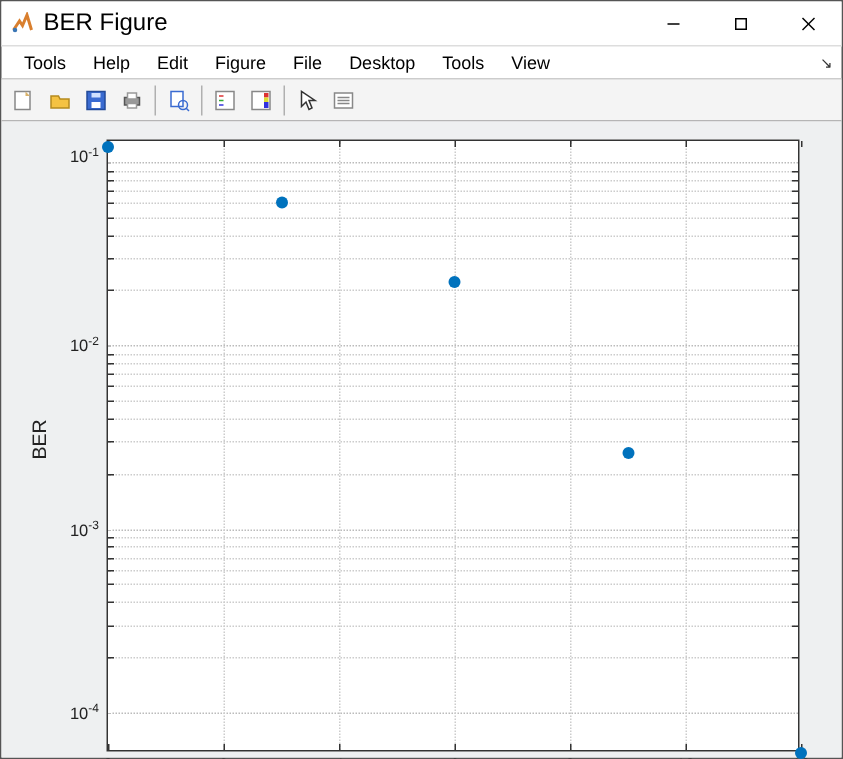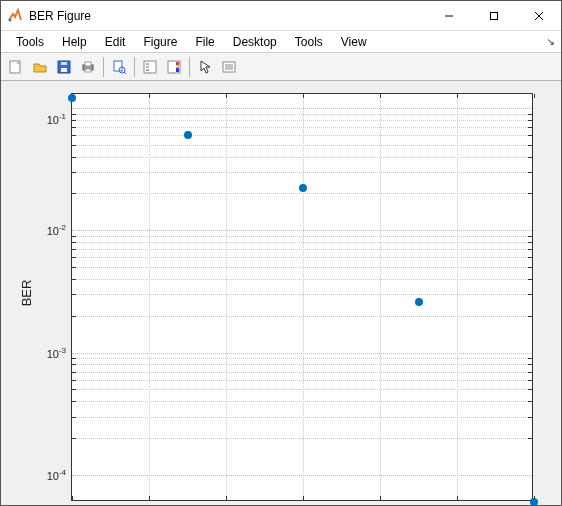--- a/index.html
+++ b/index.html
@@ -1,20 +1,20 @@
 <!DOCTYPE html>
 <html><head>
 <meta charset="utf-8">
 <style>
   * { box-sizing: border-box; margin: 0; padding: 0; }
   body { font-family: "Segoe UI", Tahoma, sans-serif; font-size: 12px; background: #fff; width: 562px; height: 506px; overflow: hidden; }
   .window { width: 562px; height: 506px; border: 1px solid #555; display: flex; flex-direction: column; background: #fff; }
   .titlebar { height: 30px; display: flex; align-items: center; padding: 0 0 0 6px; background: #fff; border-bottom: 1px solid #ddd; }
   .titlebar .app-icon { width: 16px; height: 16px; margin-right: 6px; }
-  .titlebar .title { flex: 1; font-size: 12px; color: #000; }
+  .titlebar .title { flex: 1; font-size: 16px; color: #000; }
   .titlebar .win-controls { display: flex; }
   .titlebar .win-btn { width: 45px; height: 29px; display: flex; align-items: center; justify-content: center; }
   .titlebar .win-btn svg { width: 10px; height: 10px; }
   .menubar { height: 22px; display: flex; align-items: center; padding: 0 6px; gap: 0; border-bottom: 1px solid #ccc; position: relative; }
   .menubar .menu-item { padding: 2px 9px; font-size: 12px; color: #000; cursor: default; }
   .menubar .menu-arrow { position: absolute; right: 6px; font-size: 10px; color: #333; }
   .toolbar { height: 28px; display: flex; align-items: center; padding: 0 4px; background: #f4f4f4; border-bottom: 1px solid #b5b5b5; gap: 2px; }
   .toolbar .tb-btn { width: 22px; height: 22px; display: flex; align-items: center; justify-content: center; border: 1px solid transparent; }
   .toolbar .tb-sep { width: 1px; height: 20px; background: #b0b0b0; margin: 0 2px; }
   .figure-area { flex: 1; background: #eef0f1; position: relative; }
@@ -247,21 +247,21 @@
           <div class="xtick-mark" style="left: 462px;"></div>
           <div class="xtick-mark-t" style="left: 462px;"></div>
         </div>
       <div id="points-container">
           <div class="point" style="left: 0px; top: 4.25175px; background: rgb(0, 114, 189);"></div>
           <div class="point" style="left: 115.5px; top: 41.0707px; background: rgb(0, 114, 189);"></div>
           <div class="point" style="left: 231px; top: 94.3645px; background: rgb(0, 114, 189);"></div>
           <div class="point" style="left: 346.5px; top: 207.801px; background: rgb(0, 114, 189);"></div>
           <div class="point" style="left: 462px; top: 408px; background: rgb(0, 114, 189);"></div>
         </div>
-    <div class="ytick" style="top: 25px;">10<sup>-1</sup></div>
+    <div class="ytick" style="top: 10px;">10<sup>-1</sup></div>
         <div class="ytick" style="top: 136.246px;">10<sup>-2</sup></div>
         <div class="ytick" style="top: 258.556px;">10<sup>-3</sup></div>
         <div class="ytick" style="top: 380.866px;">10<sup>-4</sup></div>
         <div class="xtick" style="left: 0px;">0</div>
         <div class="xtick" style="left: 77px;">2</div>
         <div class="xtick" style="left: 154px;">4</div>
         <div class="xtick" style="left: 231px;">6</div>
         <div class="xtick" style="left: 308px;">8</div>
         <div class="xtick" style="left: 385px;">10</div>
         <div class="xtick" style="left: 462px;">12</div>

